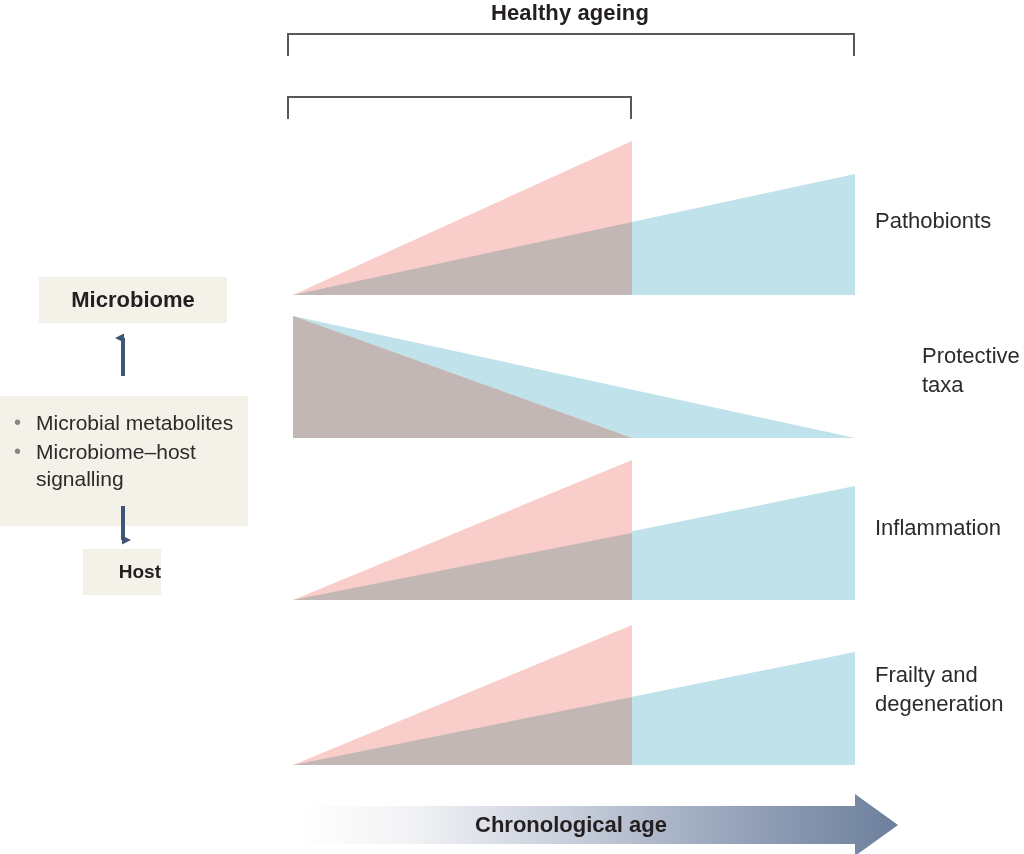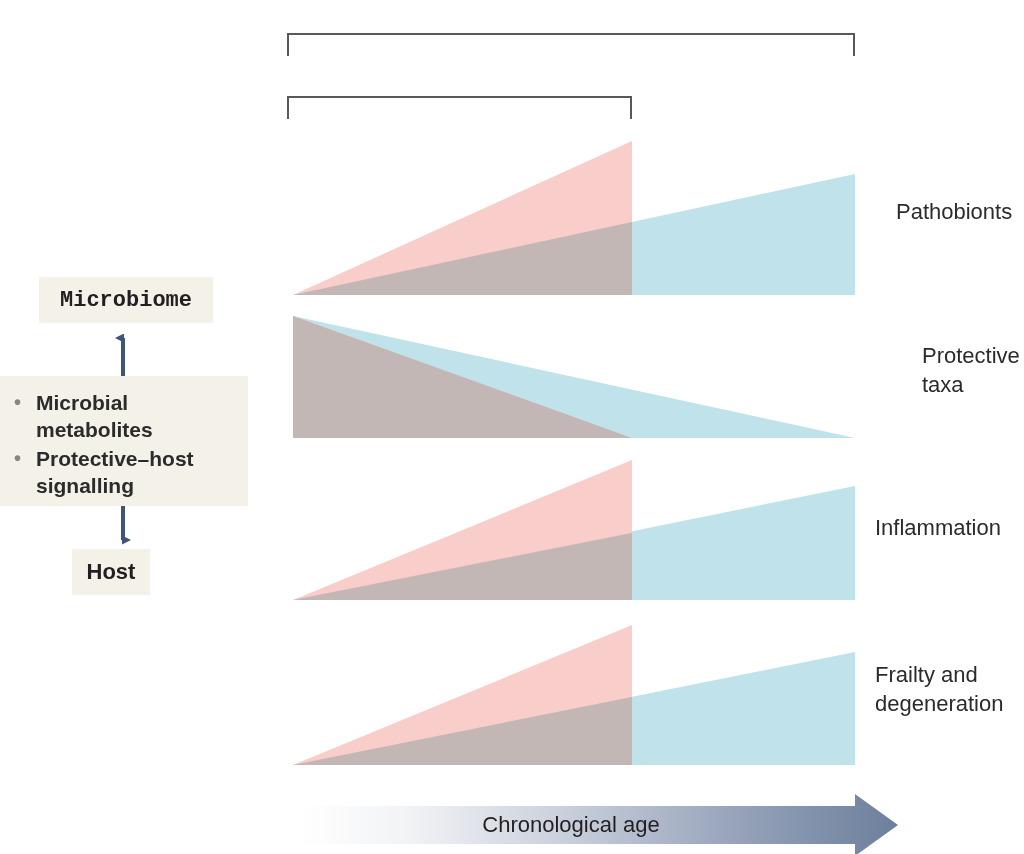--- a/index.html
+++ b/index.html
@@ -50,35 +50,34 @@
   
   .beige-box {
     background: #f4f1e9;
     color: #231f20;
     display: flex;
     align-items: center;
     justify-content: center;
   }
   #microbiome-box {
     left: 39px; top: 277px;
-    width: 174px; height: 46px;
-    font-size: 22px; font-weight: bold; font-family: Liberation Mono, monospace;
+    width: 188px; height: 46px;
+    font-size: 22px; font-weight: bold;
   }
   #host-box {
-    left: 72px; top: 549px;
+    left: 83px; top: 549px;
     width: 78px; height: 46px;
-    font-size: 22px; font-weight: bold;
+    font-size: 19px; font-weight: bold; justify-content: flex-end;
   }
   #mediators-box {
-    left: 0px; top: 376px;
+    left: 0px; top: 396px;
     width: 248px; height: 130px;
     background: #f4f1e9;
     display: block;
     padding: 0;
-    font-weight: bold;
   }
   #mediators-list {
     margin: 0;
     padding: 14px 10px 0 14px;
     list-style: none;
     color: #2b2b2b;
     font-size: 21px;
     line-height: 1.28;
   }
   #mediators-list li {
@@ -105,46 +104,49 @@
     stroke: #58585a;
     stroke-width: 2;
   }
 
   
   #axis-label {
     left: 287px; top: 812px;
     width: 568px;
     text-align: center;
     font-size: 22px;
-    font-weight: normal;
+    font-weight: bold;
     color: #231f20;
   }
 </style>
 </head>
 <body>
 
 <div id="figure-root">
 
+  <div class="abs bracket-label" id="healthy-label">
+    <span id="healthy-label-inner">Healthy ageing</span>
+  </div>
 
 
   <svg id="bracket-svg" width="1024" height="130">
 
     <path class="bracket-line" d="M 288,56 L 288,34 L 854,34 L 854,56"></path>
 
     <path class="bracket-line" d="M 288,119 L 288,97 L 631,97 L 631,119"></path>
   </svg>
 
   <div class="abs beige-box" id="microbiome-box">
     <span>Microbiome</span>
   </div>
 
   <div class="abs" id="mediators-box">
     <ul id="mediators-list">
       <li>Microbial metabolites</li>
-      <li>Protective–host signalling</li>
+      <li>Microbiome–host signalling</li>
     </ul>
   </div>
 
   <div class="abs beige-box" id="host-box">
     <span>Host</span>
   </div>
 
   <svg id="arrows-svg" width="1024" height="854">
     <defs>
       <marker id="arrowhead-up" markerWidth="9" markerHeight="9" refX="4.5" refY="8" orient="auto" markerUnits="userSpaceOnUse">
@@ -186,21 +188,21 @@
       <polygon points="293,600 632,600 632,533" fill="#c2b7b5"></polygon>
     </g>
 
     <g>
       <polygon points="293,765 855,765 855,652" fill="#bfe2eb"></polygon>
       <polygon points="293,765 632,765 632,625" fill="#f9c9c4" opacity="0.92"></polygon>
       <polygon points="293,765 632,765 632,697" fill="#c2b7b5"></polygon>
     </g>
   </svg>
 
-  <div class="abs row-label" style="left:875px; top:197px;margin-left:21px;">Pathobionts</div>
+  <div class="abs row-label" style="left:875px; top:206px;">Pathobionts</div>
 
   <div class="abs row-label" style="left:922px; top:341px;">Protective
 taxa</div>
 
   <div class="abs row-label" style="left:875px; top:513px;">Inflammation</div>
 
   <div class="abs row-label" style="left:875px; top:660px;">Frailty and
 degeneration</div>
 
   <svg id="axis-svg" width="1024" height="854">

